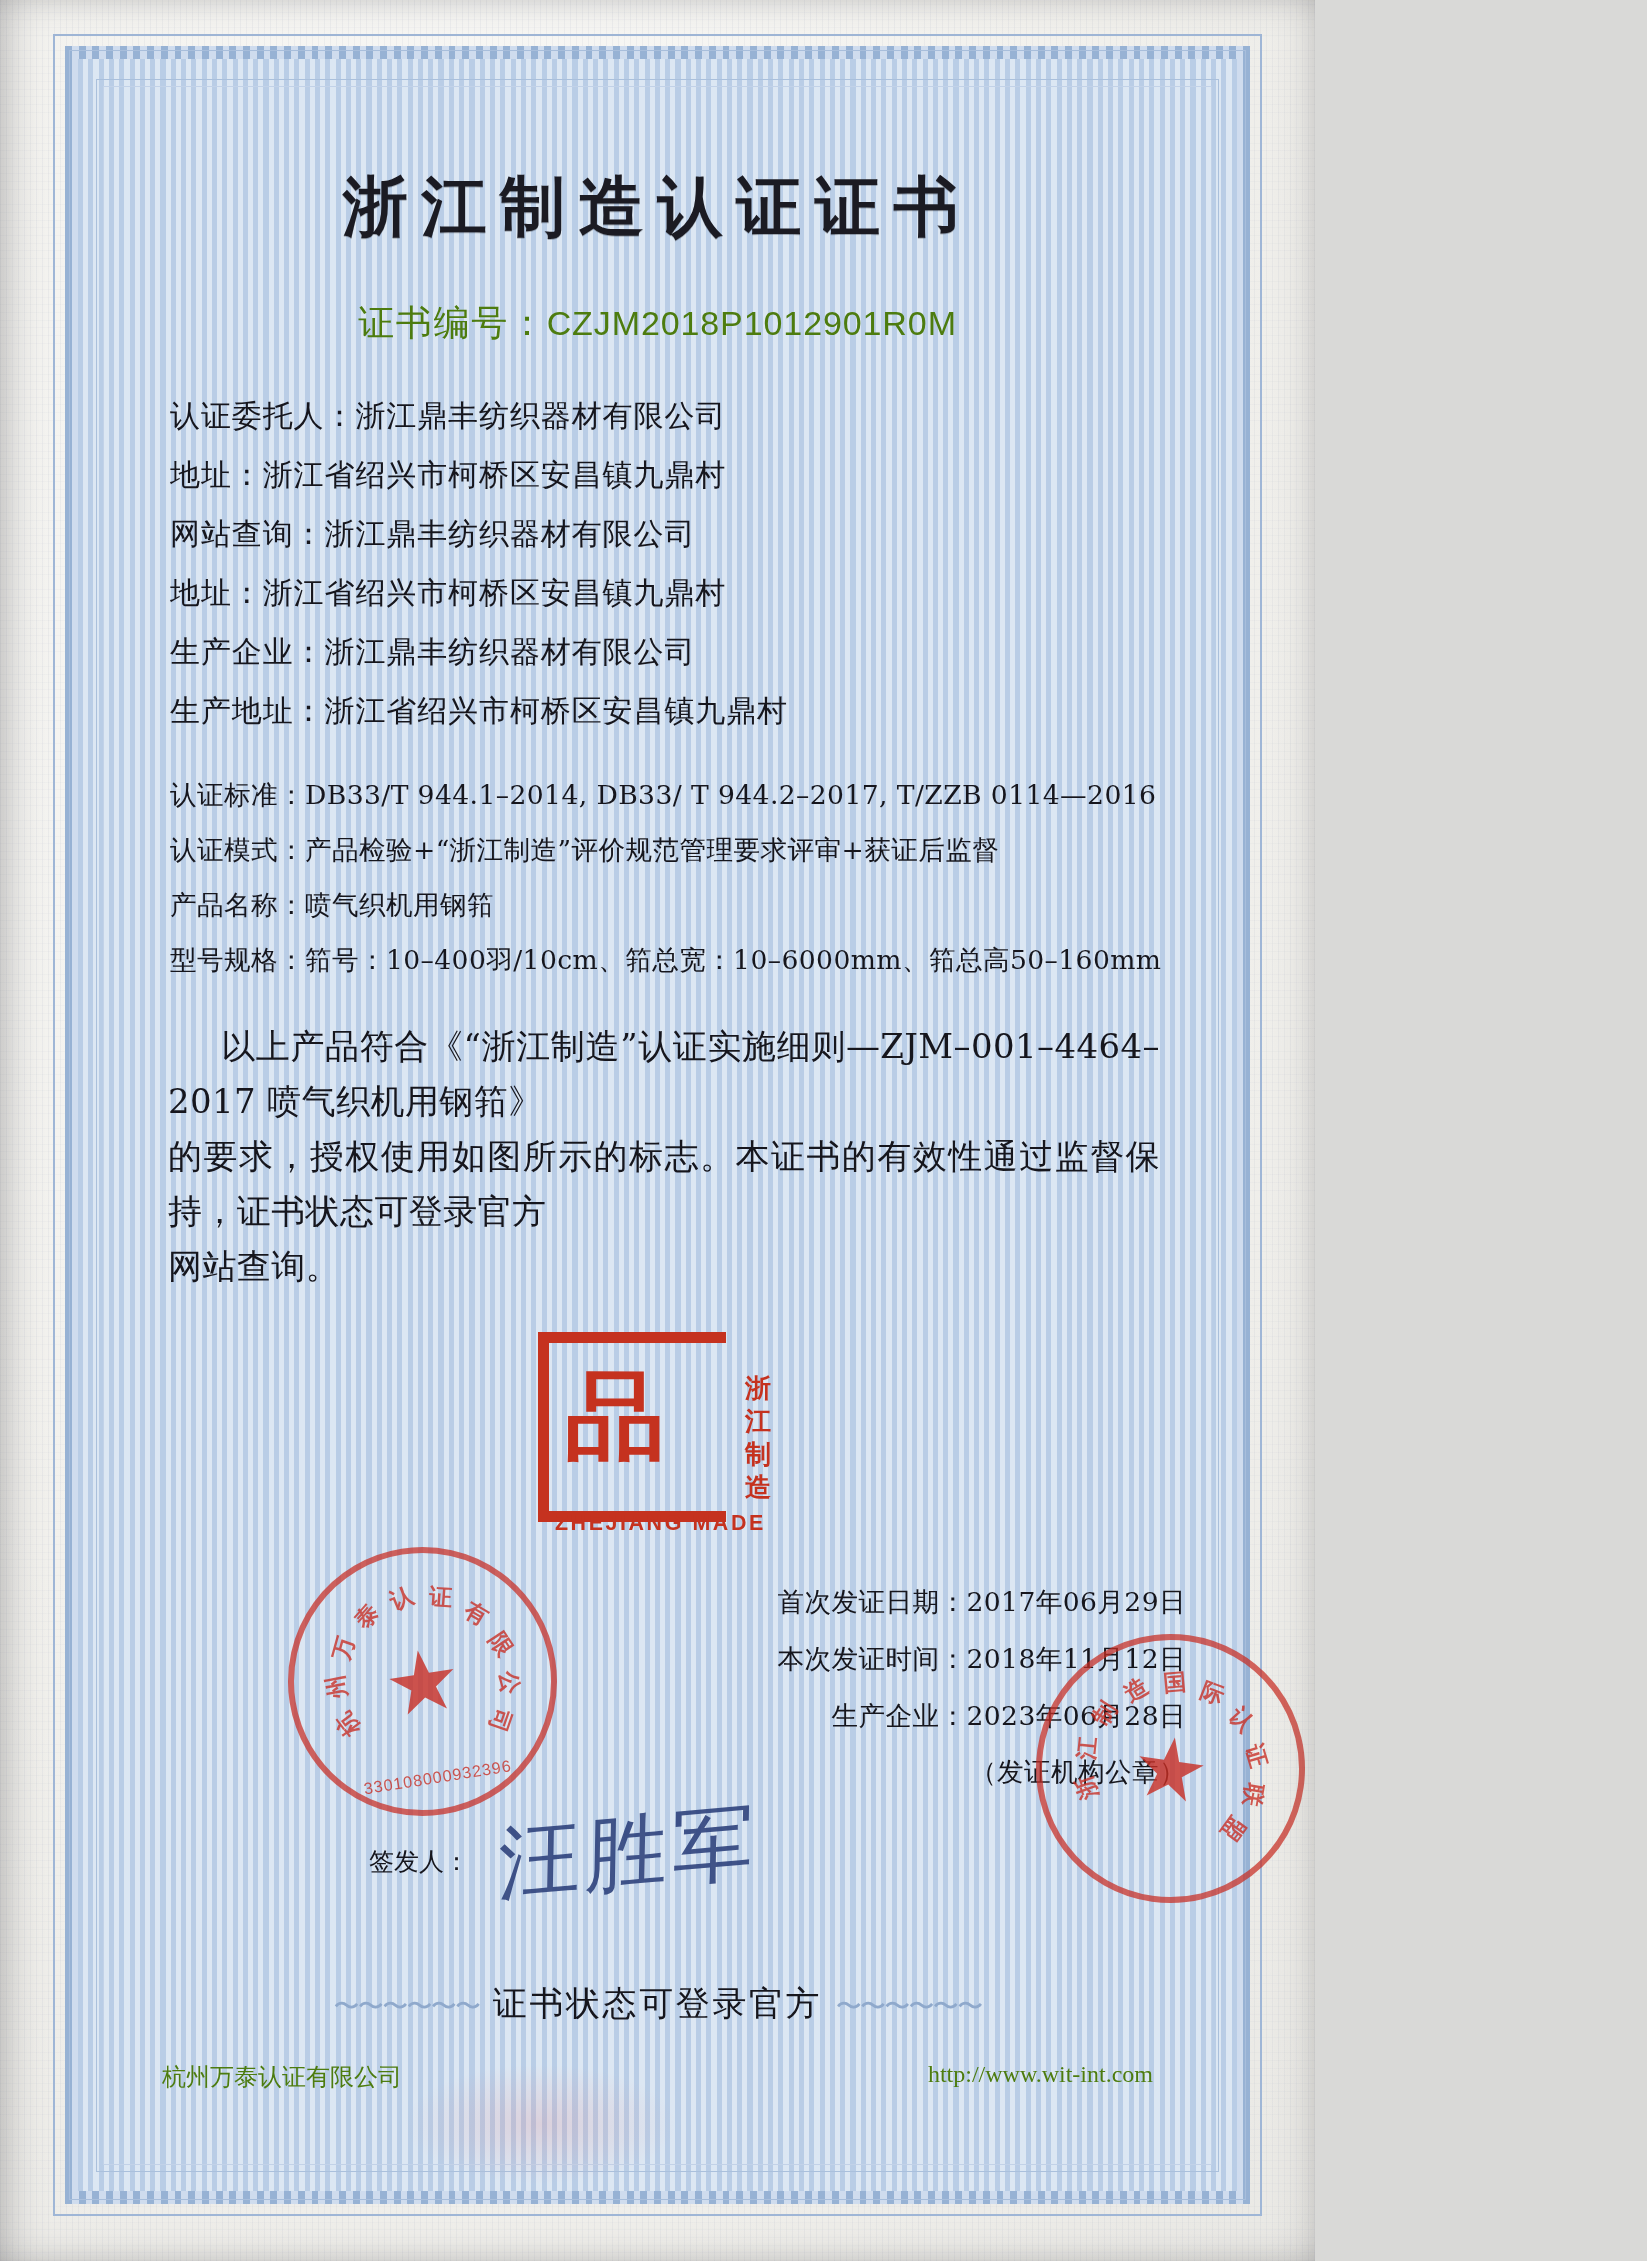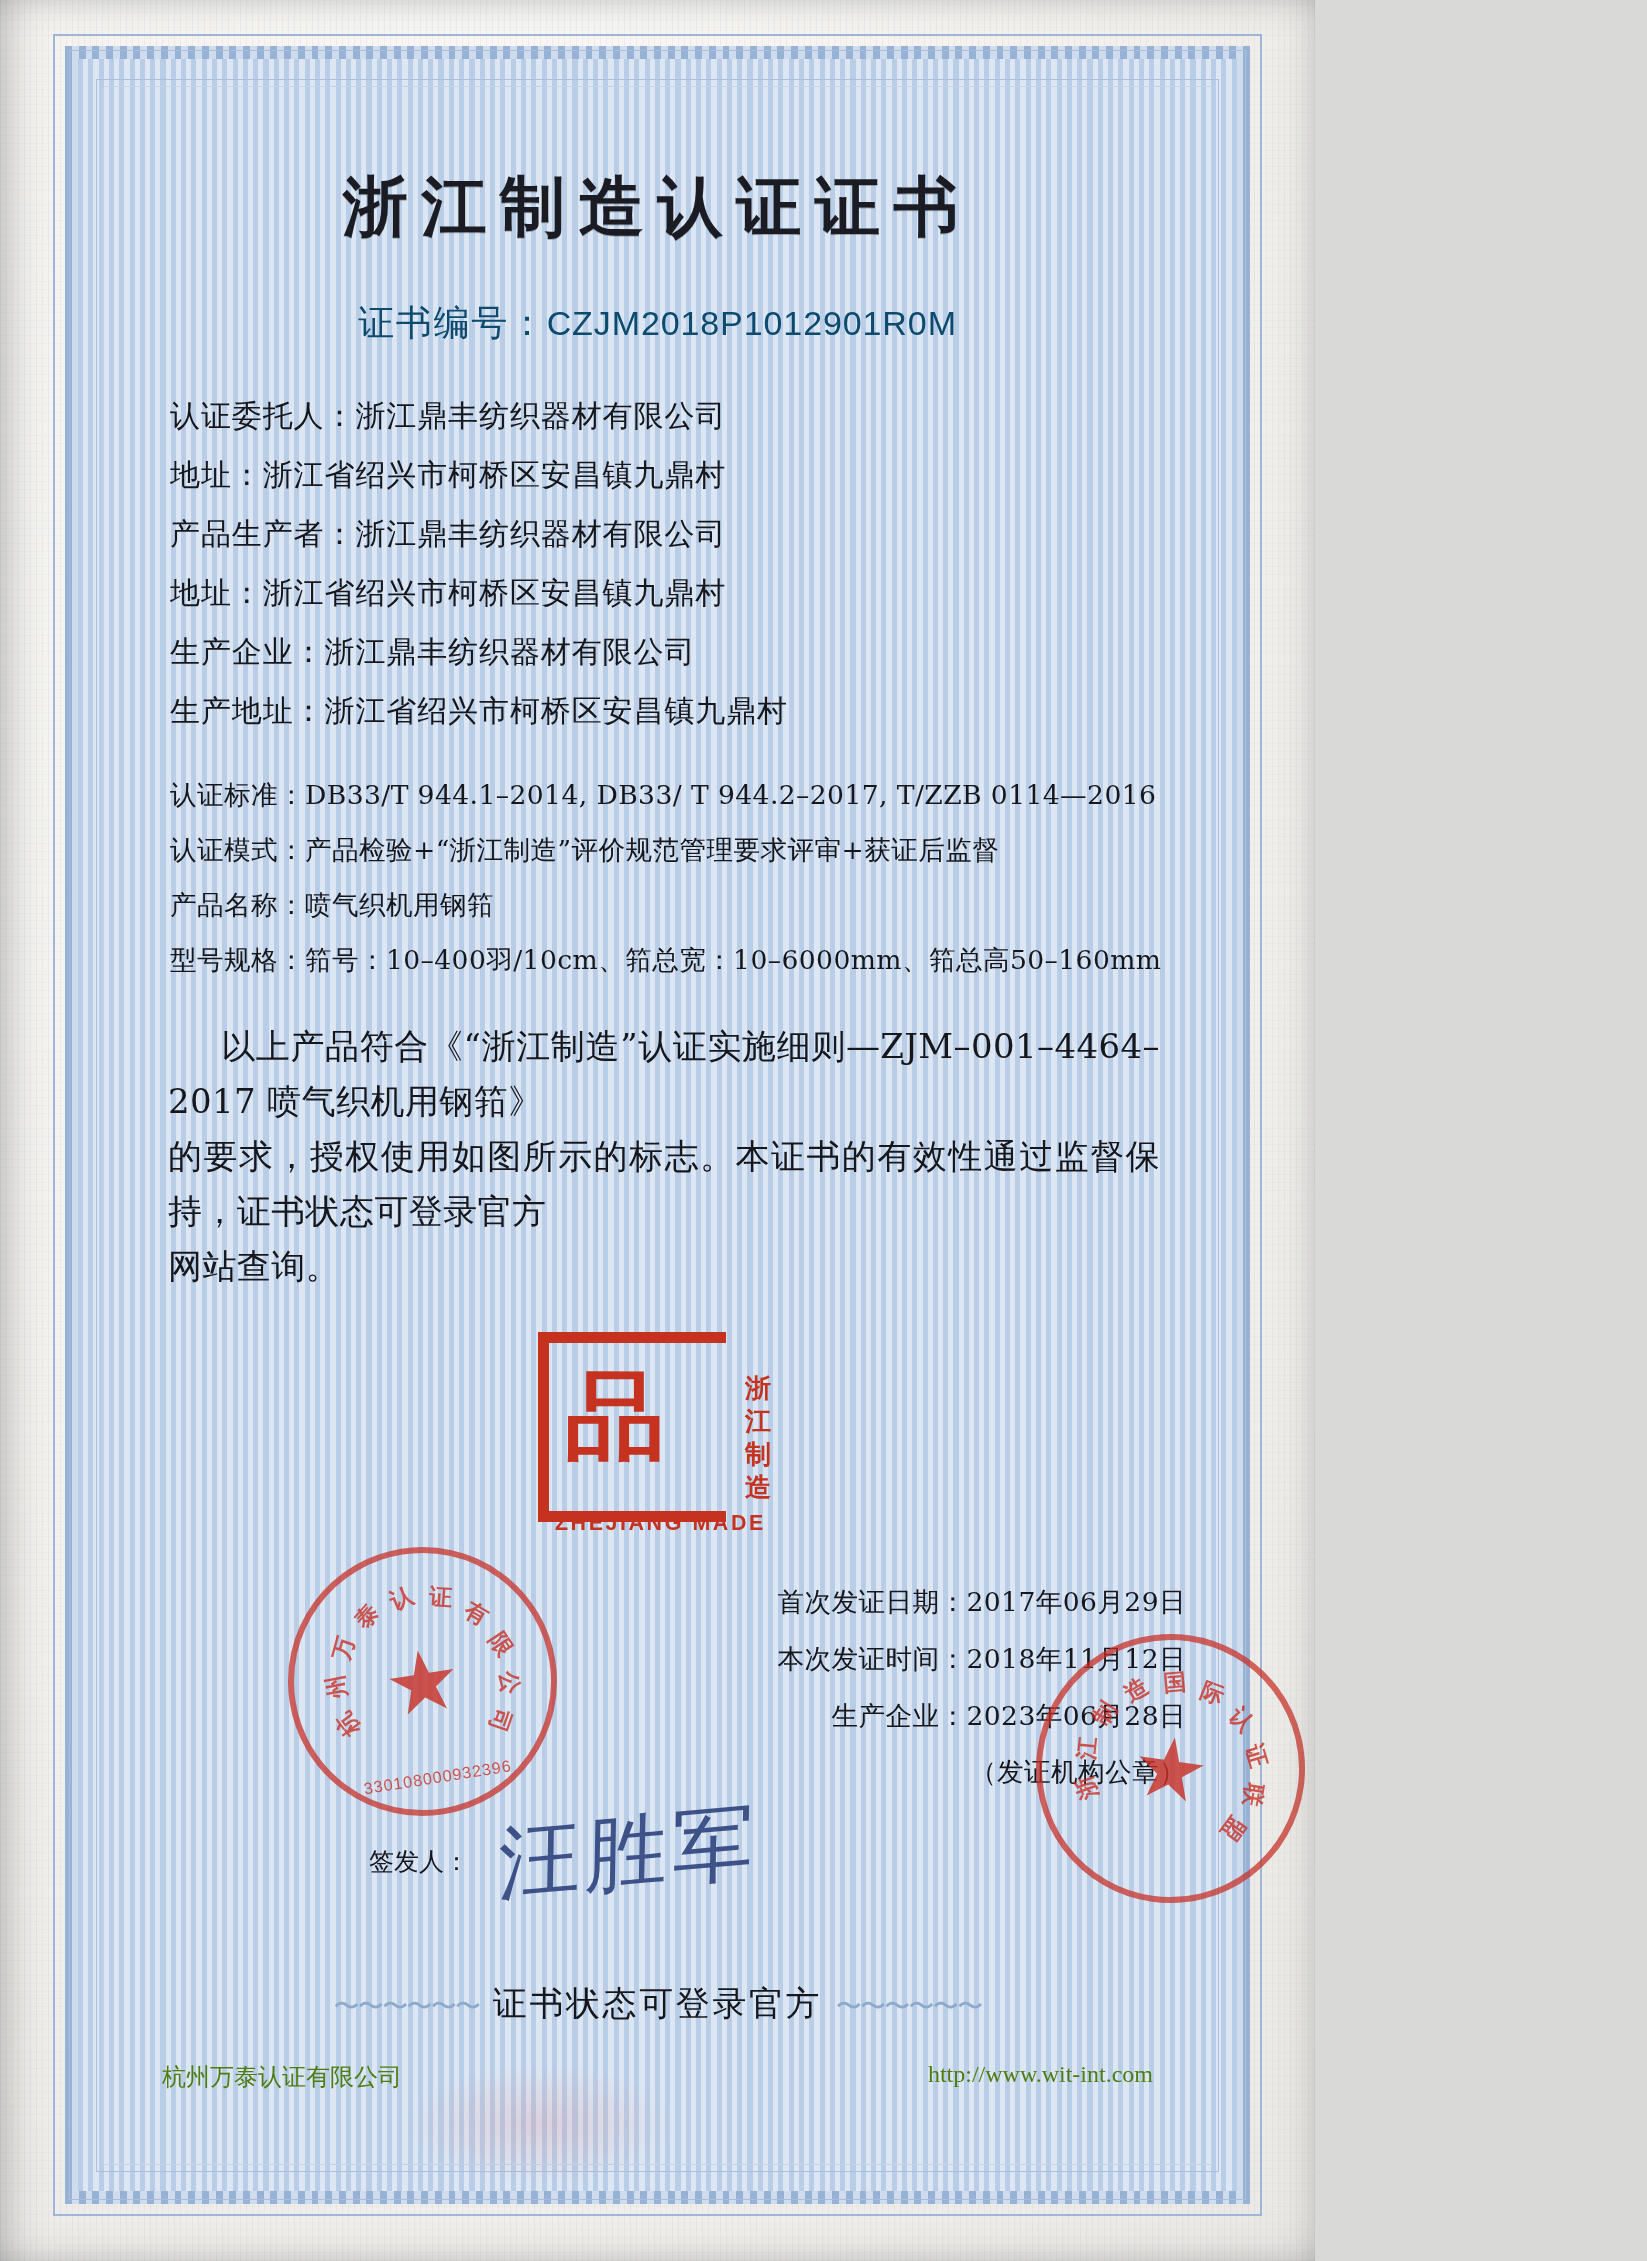--- a/index.html
+++ b/index.html
@@ -67,21 +67,21 @@
     font-size:65px;
     letter-spacing:13.7px;
     color:#1b1b23;
     font-weight:700;
     margin-top:34px;
     text-shadow:0 0.9px 0 rgba(0,0,0,0.25);
   }
   .cert-no{
     text-align:center;
     font-size:36px;
-    color:#0c4a6e;
+    color:#4d7c0f;
     margin-top:48px;
     letter-spacing:1.7px;
   }
   .cert-no .label{font-family:"DejaVu Serif",serif;}
   .cert-no .value{font-family:"Liberation Sans",sans-serif;font-size:34px;letter-spacing:0.9px;}
 
   .block-a{margin-top:53px;padding-left:41px;}
   .row{
     font-size:30px;
     color:#16161d;
@@ -241,21 +241,21 @@
 
     <div class="title">浙江制造认证证书</div>
 
     <div class="cert-no">
       <span class="label">证书编号：</span><span class="value">CZJM2018P1012901R0M</span>
     </div>
 
     <div class="block-a">
       <div class="row">认证委托人：浙江鼎丰纺织器材有限公司</div>
       <div class="row">地址：浙江省绍兴市柯桥区安昌镇九鼎村</div>
-      <div class="row">产品生产者：浙江鼎丰纺织器材有限公司</div>
+      <div class="row">网站查询：浙江鼎丰纺织器材有限公司</div>
       <div class="row">地址：浙江省绍兴市柯桥区安昌镇九鼎村</div>
       <div class="row">生产企业：浙江鼎丰纺织器材有限公司</div>
       <div class="row">生产地址：浙江省绍兴市柯桥区安昌镇九鼎村</div>
     </div>
 
     <div class="block-b">
       <div class="row-tight">认证标准：DB33/T 944.1–2014, DB33/ T 944.2–2017, T/ZZB 0114—2016</div>
       <div class="row-tight">认证模式：产品检验+“浙江制造”评价规范管理要求评审+获证后监督</div>
       <div class="row-tight">产品名称：喷气织机用钢筘</div>
       <div class="row-tight">型号规格：筘号：10–400羽/10cm、筘总宽：10–6000mm、筘总高50–160mm</div>

